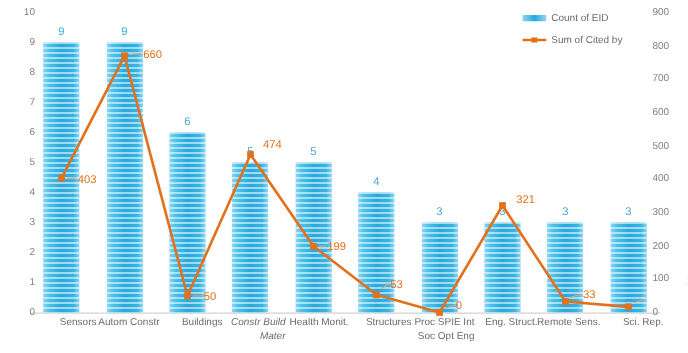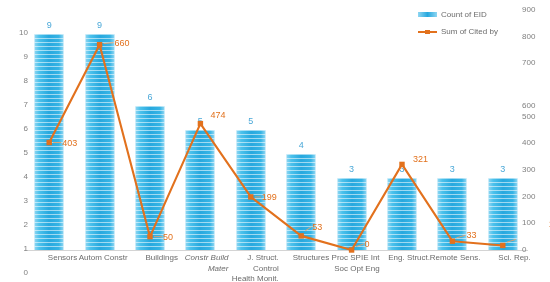--- a/index.html
+++ b/index.html
@@ -19,21 +19,21 @@
   }
 
   
   .axis-tick {
     position: absolute;
     font-size: 8px;
     color: #808080;
     line-height: 8px;
     white-space: nowrap;
   }
-  .axis-tick.left  { right: 522px; text-align: right; margin-top: 23px; }
+  .axis-tick.left  { right: 522px; text-align: right; }
   .axis-tick.right { left: 522px;  text-align: left;  }
 
   #baseline {
     position: absolute;
     left: 24px;
     right: 22px;
     top: 250px;
     height: 1px;
     background: #d4d4d4;
   }
@@ -260,21 +260,20 @@
         <div>Autom Constr</div>
       </div>
       <div class="cat" style="left: 98px;">
         <div>Buildings</div>
       </div>
       <div class="cat" style="left: 148.4px; font-style: italic;">
         <div>Constr Build</div>
         <div>Mater</div>
       </div>
       <div class="cat" style="left: 198.8px;">
-        <div>J. Struct. Control</div>
         <div>Health Monit.</div>
       </div>
       <div class="cat" style="left: 249.2px;">
         <div>Structures</div>
       </div>
       <div class="cat" style="left: 299.6px;">
         <div>Proc SPIE Int</div>
         <div>Soc Opt Eng</div>
       </div>
       <div class="cat" style="left: 350px;">
@@ -309,17 +308,17 @@
     <div class="axis-tick left" style="top: 78px;">7</div>
     <div class="axis-tick left" style="top: 54px;">8</div>
     <div class="axis-tick left" style="top: 30px;">9</div>
     <div class="axis-tick left" style="top: 6px;">10</div>
     <div class="axis-tick right" style="top: 246px;">0</div>
     <div class="axis-tick right" style="top: 219.333px;">100</div>
     <div class="axis-tick right" style="top: 192.667px;">200</div>
     <div class="axis-tick right" style="top: 166px;">300</div>
     <div class="axis-tick right" style="top: 139.333px;">400</div>
     <div class="axis-tick right" style="top: 112.667px;">500</div>
-    <div class="axis-tick right" style="top: 102px;">600</div>
+    <div class="axis-tick right" style="top: 86px;">600</div>
     <div class="axis-tick right" style="top: 59.3333px;">700</div>
     <div class="axis-tick right" style="top: 32.6667px;">800</div>
     <div class="axis-tick right" style="top: 6px;">900</div>
   </div>
 
 </body></html>

